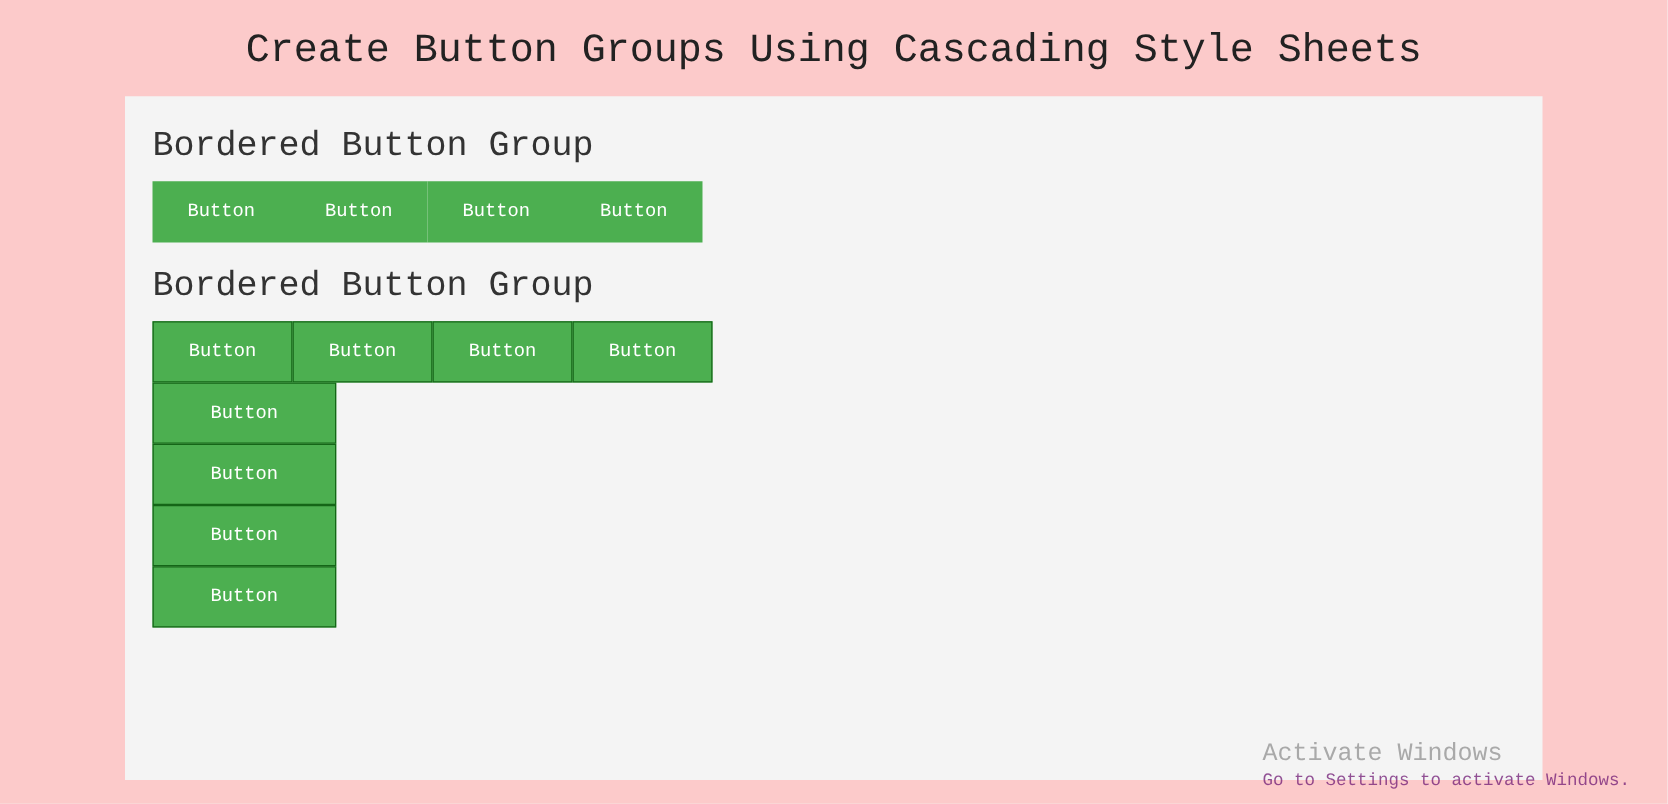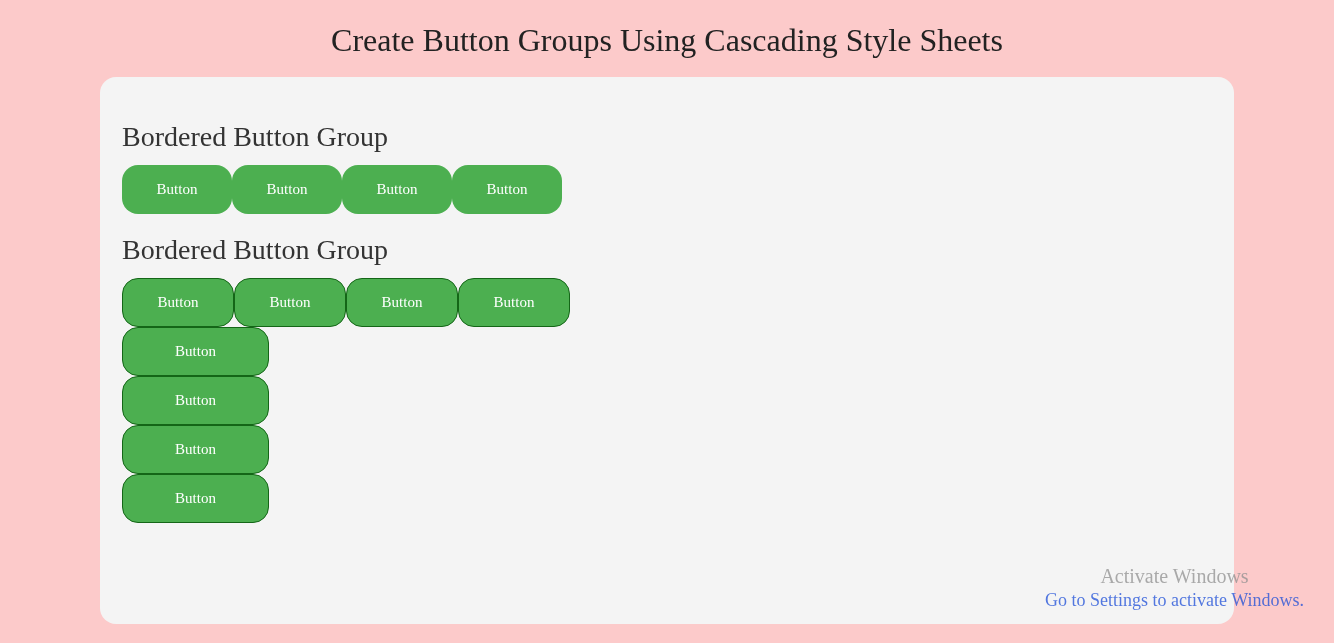--- a/index.html
+++ b/index.html
@@ -1,39 +1,38 @@
 <!DOCTYPE html>
 <html><head>
   <meta charset="utf-8">
   <style>
     * {
       margin: 0;
       padding: 0;
       box-sizing: border-box;
-      font-family: Liberation Serif, serif;
-      border-radius: 16px;
+      font-family: Liberation Mono, monospace;
     }
     body {
       background-color: #fccaca;
       width: 1334px;
       height: 643px;
       overflow: hidden;
       position: relative;
     }
     .page-title {
       text-align: center;
       font-size: 32px;
       font-weight: 400;
       color: #222;
       padding: 22px 0 18px 0;
     }
     .panel {
       background-color: #f4f4f4;
       margin: 0 100px;
-      padding: 26px 22px 20px 22px;
+      padding: 7px 22px 20px 22px;
       min-height: 547px;
     }
     .section-heading {
       font-size: 28px;
       font-weight: 400;
       color: #333;
       margin-top: 20px;
       margin-bottom: 12px;
     }
     .section-heading:first-child {
@@ -68,33 +67,33 @@
       border: 1px solid #146617;
       padding: 15px 0;
       font-size: 15px;
       text-align: center;
       cursor: pointer;
       width: 100%;
     }
     .watermark {
       position: absolute;
       right: 30px;
-      bottom: 32px;
-      text-align: center;
+      bottom: 10px;
+      text-align: left;
       color: #8a8a8a;
     }
     .watermark .wm-title {
       font-size: 20px;
       color: #909090;
       opacity: 0.75;
       margin-bottom: 2px;
     }
     .watermark .wm-sub {
-      font-size: 18px;
-      color: #1d4ed8;
+      font-size: 14px;
+      color: #701a75;
       opacity: 0.75;
     }
   </style>
 </head>
 <body>
 
 <h1 class="page-title">Create Button Groups Using Cascading Style Sheets</h1>
 
 <div class="panel">
 

